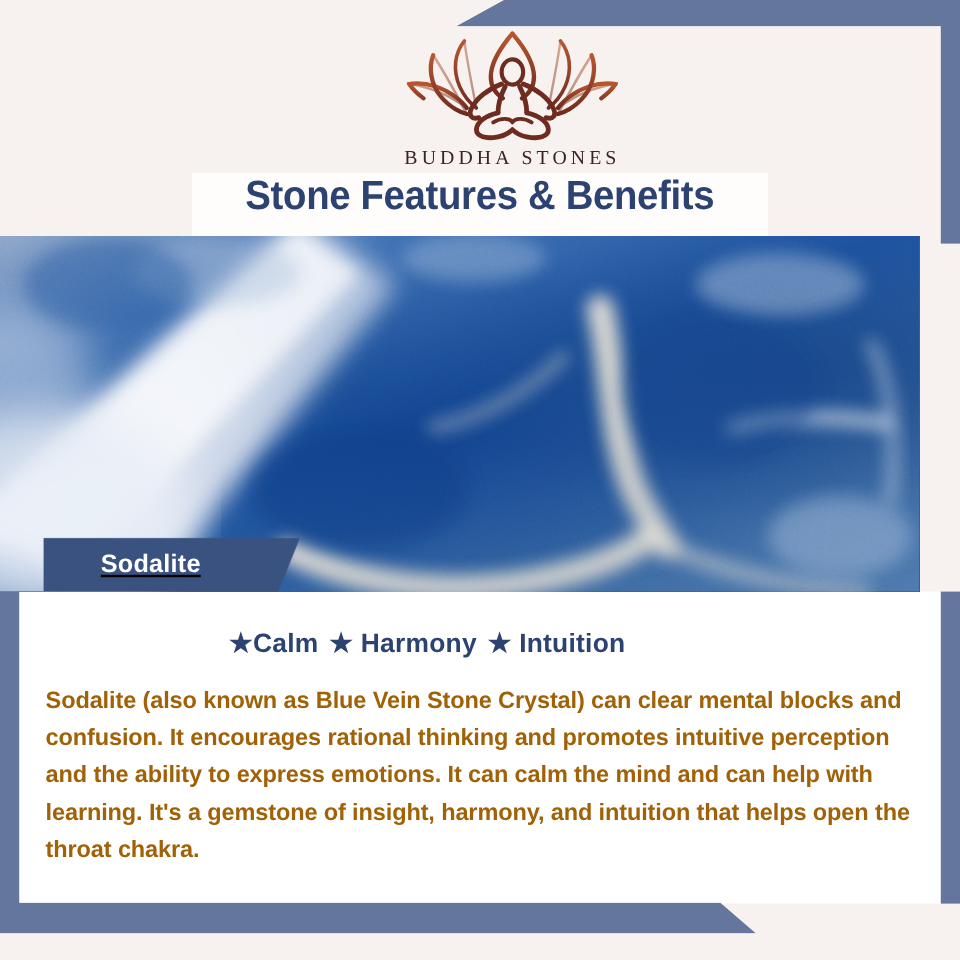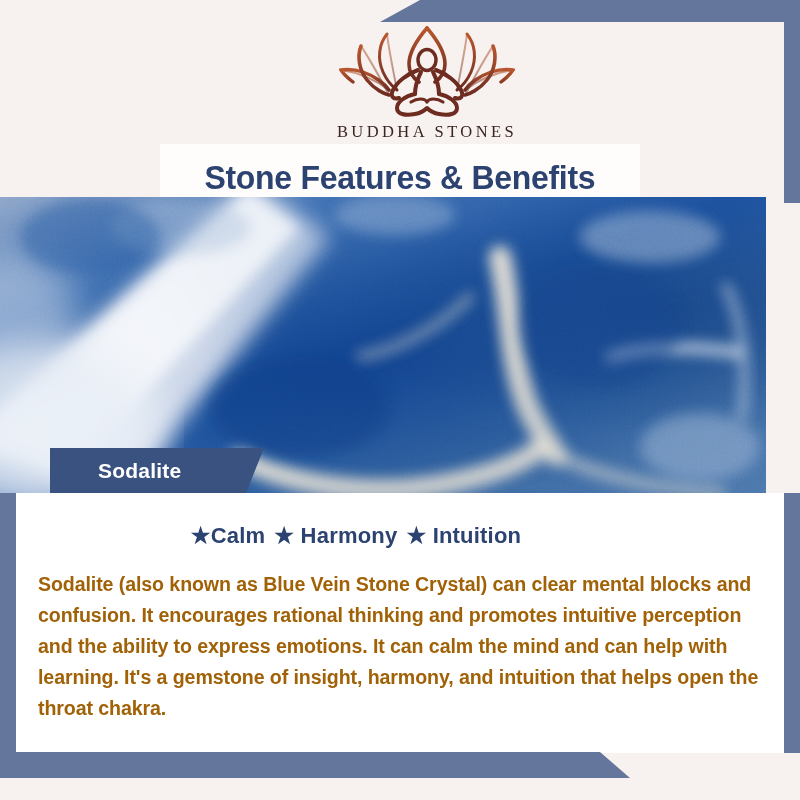--- a/index.html
+++ b/index.html
@@ -69,21 +69,21 @@
     font-size:16.5px;
     letter-spacing:3.4px;
     color:#3a2420;
     font-weight:400;
   }
 
   .title-box{
     position:absolute;left:160px;top:144px;
     width:480px;height:53px;
     background:#fffdfb;
-    display:flex;align-items:flex-end;justify-content:center;
+    display:flex;align-items:flex-start;justify-content:center;
     z-index:3;
   }
   .title-text{
     font-family:"Liberation Sans Narrow","Liberation Sans",sans-serif;
     font-size:34px;
     font-weight:bold;
     color:#2c4372;
     letter-spacing:-0.3px;
     transform:scaleX(0.94);
     white-space:nowrap;
@@ -93,26 +93,27 @@
   .photo{
     position:absolute;left:0;top:197px;
     width:766px;height:296px;
     overflow:hidden;
     z-index:1;
     background:#2a5ea8;
   }
   .photo svg{display:block;width:766px;height:296px;}
 
   .stone-label{
-    position:absolute;left:50px;top:448px;
+    position:absolute;left:36px;top:448px;
     width:214px;height:45px;
     background:#3a5280;
     clip-path:polygon(0 0,100% 0,calc(100% - 18px) 100%,0 100%);
     display:flex;align-items:center;
     z-index:3;
+    text-decoration:underline;
   }
   .stone-label span{
     margin-left:48px;
     color:#ffffff;
     font-size:21px;
     font-weight:bold;
     font-family:"Liberation Sans Narrow","Liberation Sans",sans-serif;
     letter-spacing:0.2px;
   }
 

